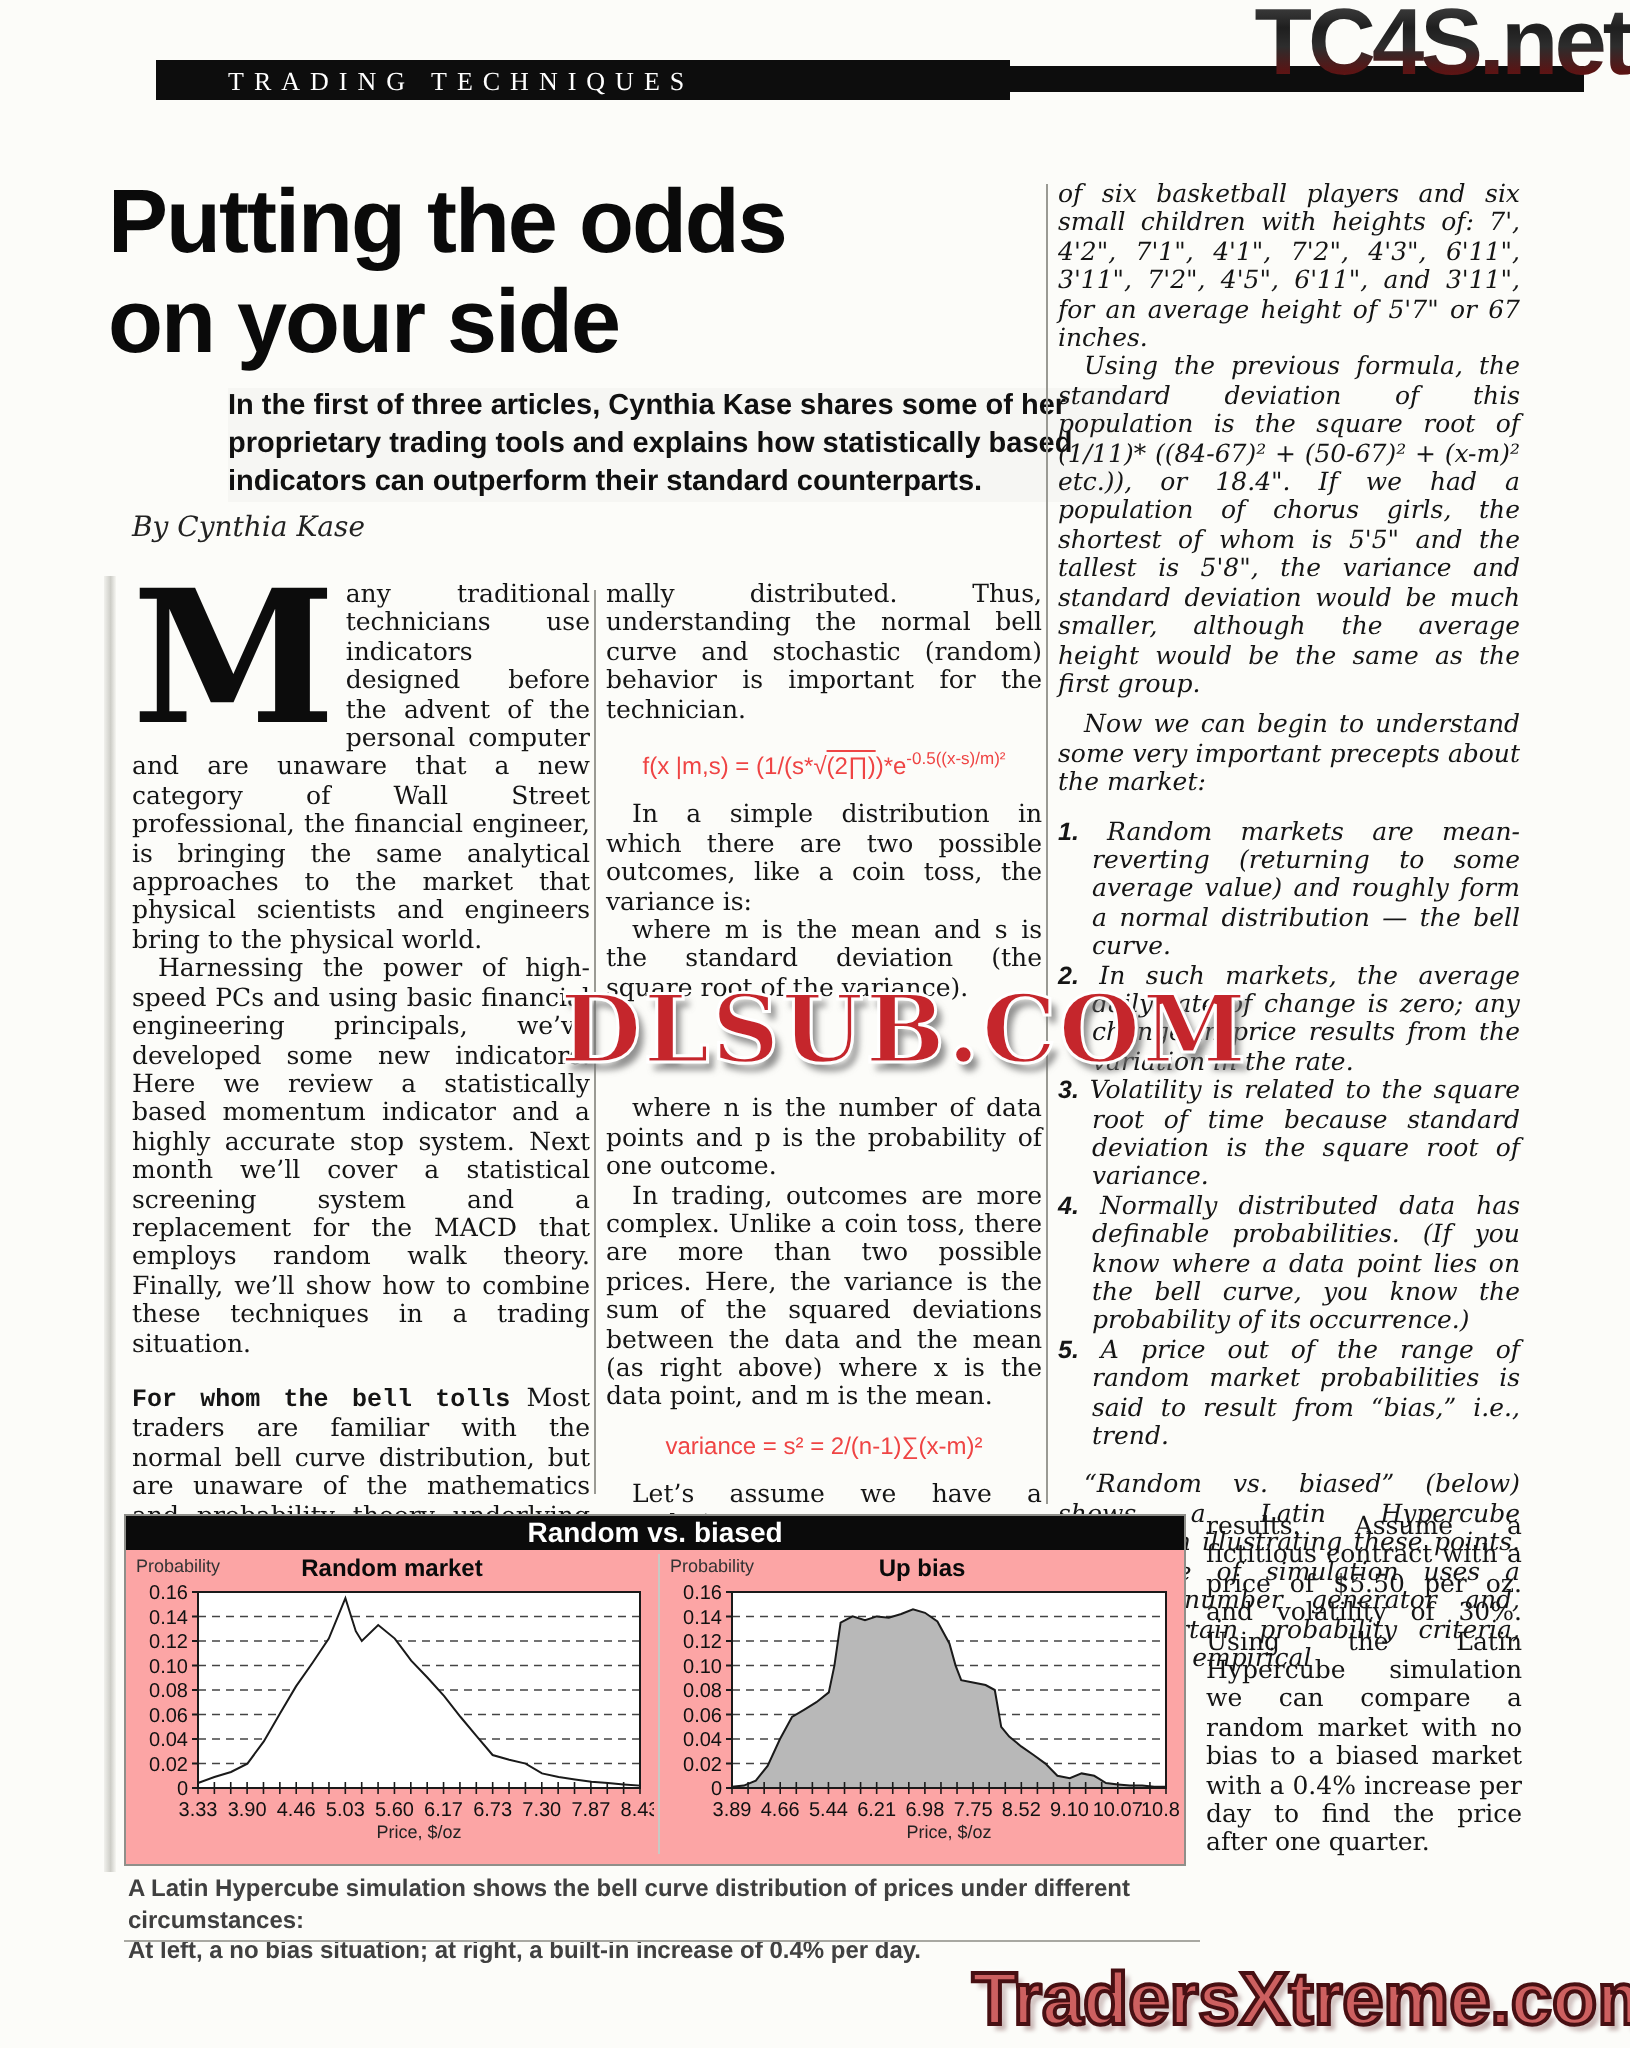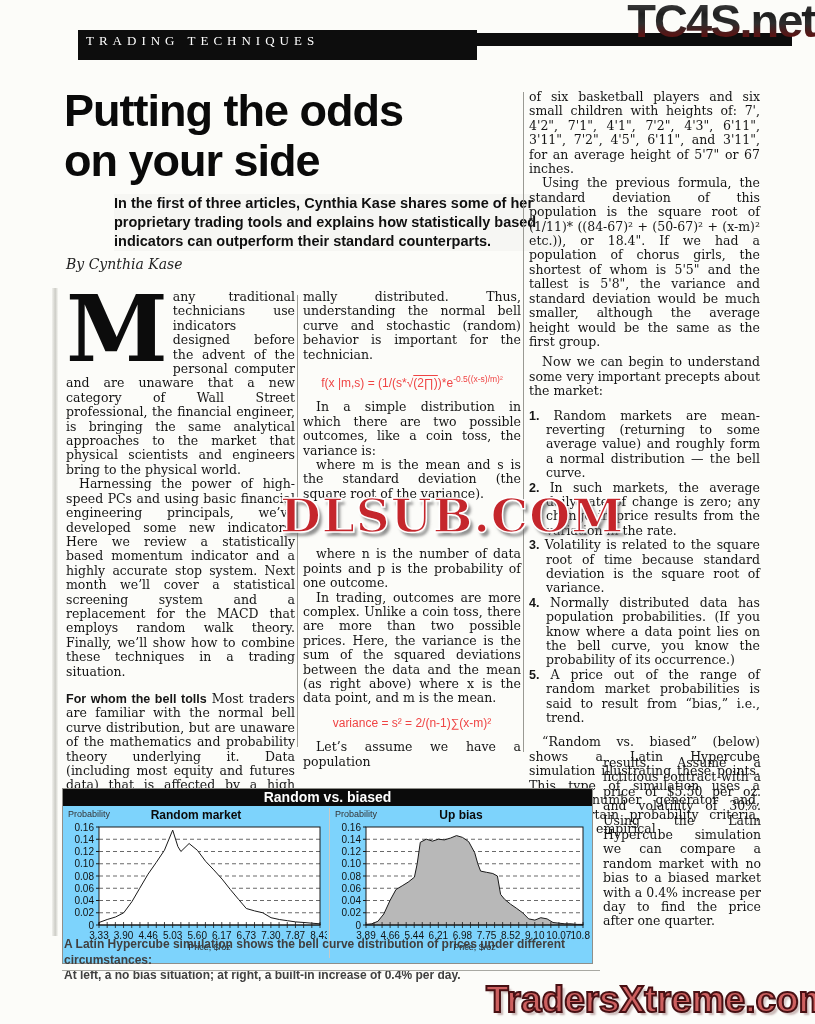--- a/index.html
+++ b/index.html
@@ -1,74 +1,74 @@
 <!DOCTYPE html>
 <html><head>
 <meta charset="utf-8">
 <style>
   html,body{margin:0;padding:0;background:#ffffff;}
   .page{position:relative;width:815px;height:1024px;background:#fcfcf9;overflow:hidden;
         font-family:"DejaVu Serif",serif;color:#151515;}
 
   
-  .kicker-bar{position:absolute;left:78px;top:30px;width:399px;height:30px;background:#0d0d0d;}
+  .kicker-bar{position:absolute;left:78px;top:30px;width:399px;height:20px;background:#0d0d0d;padding-left:28px;}
   .kicker-bar span{display:block;font-family:"Liberation Serif",serif;color:#fff;font-size:13px;
         line-height:21px;letter-spacing:5px;padding-left:8px;white-space:nowrap;}
   .kicker-strip{position:absolute;left:477px;top:33px;width:315px;height:13px;background:#0d0d0d;}
 
   
   .wm-tc4s{position:absolute;right:0px;top:-7px;font-family:"Liberation Sans",sans-serif;
         font-weight:bold;font-size:47px;letter-spacing:-2px;
         background:linear-gradient(180deg,#585858 0%,#1f1f1f 38%,#2d2d2d 55%,#5b1414 78%,#6f1d1d 100%);
         -webkit-background-clip:text;background-clip:text;color:transparent;z-index:9;}
   .wm-dlsub{position:absolute;left:280px;top:488px;font-family:"DejaVu Serif",serif;font-weight:bold;
         font-size:47px;letter-spacing:1px;color:#c5262c;-webkit-text-stroke:1.5px #ffffff;
         text-shadow:3px 4px 3px rgba(110,110,110,.75);z-index:9;}
   .wm-traders{position:absolute;left:486px;top:979px;font-family:"Liberation Sans",sans-serif;
         font-weight:bold;font-size:37px;letter-spacing:0px;color:#cd6060;
         -webkit-text-stroke:2px #471013;
         text-shadow:0 0 6px rgba(255,255,255,.95),3px 3px 2px rgba(80,20,20,.35);z-index:9;}
 
   
-  .title{position:absolute;left:64px;top:86px;font-family:"Liberation Sans",sans-serif;font-weight:bold;
+  .title{position:absolute;left:54px;top:86px;font-family:"Liberation Sans",sans-serif;font-weight:bold;
         font-size:45px;line-height:50px;letter-spacing:-1px;color:#0a0a0a;margin:0;}
   .standfirst{position:absolute;left:66px;top:194px;width:446px;font-family:"Liberation Sans",sans-serif;
         font-weight:bold;font-size:14.5px;line-height:19px;color:#101010;background:rgba(0,0,0,0.025);margin-left:48px;}
   .byline{position:absolute;left:66px;top:256px;font-style:italic;font-size:14px;color:#222;}
 
   
   .col{position:absolute;font-size:12.5px;line-height:14.4px;text-align:justify;}
   .col1{left:66px;top:290px;width:229px;}
   .col2{left:303px;top:290px;width:218px;}
-  .col3{left:529px;top:90px;width:231px;}
+  .col3{left:529px;top:90px;width:231px;font-style:italic;}
   .col3b{left:603px;top:756px;width:158px;}
   .col p{margin:0;}
   .ind{text-indent:13px;}
   .dropcap{float:left;font-family:"DejaVu Serif",serif;font-weight:bold;font-size:92px;line-height:72px;
         margin:3px 5px 0 0;color:#0c0c0c;}
   .subpara{margin-top:13px !important;}
-  .subhead{font-family:Liberation Sans, sans-serif;font-weight:bold;font-size:12.5px;}
+  .subhead{font-family:Liberation Mono, monospace;font-weight:bold;font-size:12.5px;}
   .formula{margin:10px 0;text-align:center;font-family:Liberation Sans, sans-serif;font-size:12px;
         text-indent:0;color:#ef4444;}
   .formula sup{font-size:8.5px;}
   .ov{text-decoration:overline;}
   .wmgap{height:46px;}
   .gap6{margin-top:6px !important;}
   .gap10{margin-top:10px !important;}
   .li{padding-left:17px;text-indent:-17px;margin:0;}
   .num{font-family:"Liberation Sans",sans-serif;font-weight:bold;}
 
   
   .rule-12{position:absolute;left:297px;top:295px;width:1px;height:452px;background:#9a9a94;}
   .rule-23{position:absolute;left:523px;top:92px;width:1px;height:660px;background:#9a9a94;}
   .scan-left{position:absolute;left:52px;top:288px;width:6px;height:648px;
         background:linear-gradient(90deg,#f1f1ed,#cdcdc7 55%,#f6f6f2);}
 
   
-  .figure{position:absolute;left:62px;top:788px;width:531px;height:176px;background:#7dd3fc;
+  .figure{position:absolute;left:62px;top:757px;width:531px;height:176px;background:#fca5a5;
         border:1px solid #8f8f8a;box-sizing:border-box;}
   .fig-header{height:17px;background:#0b0b0b;color:#fff;text-align:center;
         font-family:"Liberation Sans",sans-serif;font-weight:bold;font-size:14px;line-height:17px;}
   .panel{position:absolute;top:19px;}
   .panel.p0{left:2px;}
   .panel.p1{left:269px;}
   .panel-divider{position:absolute;left:266px;top:19px;width:1px;height:150px;background:#c9c9c4;}
   .phead{position:relative;height:15px;}
   .prob{position:absolute;left:3px;top:1px;font-family:"Liberation Sans",sans-serif;font-size:9px;color:#333;}
   .ptitle{position:absolute;left:0;right:0;text-align:center;font-family:"Liberation Sans",sans-serif;
@@ -120,21 +120,21 @@
   </div>
 
   <div class="col col3">
     <p>of six basketball players and six small children with heights of: 7', 4'2", 7'1", 4'1", 7'2", 4'3", 6'11", 3'11", 7'2", 4'5", 6'11", and 3'11", for an average height of 5'7" or 67 inches.</p>
     <p class="ind">Using the previous formula, the standard deviation of this population is the square root of (1/11)* ((84-67)² + (50-67)² + (x-m)² etc.)), or 18.4". If we had a population of chorus girls, the shortest of whom is 5'5" and the tallest is 5'8", the variance and standard deviation would be much smaller, although the average height would be the same as the first group.</p>
     <p class="ind gap6">Now we can begin to understand some very important precepts about the market:</p>
     <div class="gap10">
         <div class="li"><span class="num">1.</span><span> Random markets are mean-reverting (returning to some average value) and roughly form a normal distribution — the bell curve.</span></div>
         <div class="li"><span class="num">2.</span><span> In such markets, the average daily rate of change is zero; any change in price results from the variation in the rate.</span></div>
         <div class="li"><span class="num">3.</span><span> Volatility is related to the square root of time because standard deviation is the square root of variance.</span></div>
-        <div class="li"><span class="num">4.</span><span> Normally distributed data has population probabilities. (If you know where a data point lies on the bell curve, you know the probability of its occurrence.)</span></div>
+        <div class="li"><span class="num">4.</span><span> Normally distributed data has definable probabilities. (If you know where a data point lies on the bell curve, you know the probability of its occurrence.)</span></div>
         <div class="li"><span class="num">5.</span><span> A price out of the range of random market probabilities is said to result from “bias,” i.e., trend.</span></div>
       </div>
     <p class="ind gap10">“Random vs. biased” (below) shows a Latin Hypercube simulation illustrating these points. This type of simulation uses a random number generator and, given certain probability criteria, generates empirical</p>
   </div>
 
   <div class="col col3b">
     <p>results. Assume a fictitious contract with a price of $5.50 per oz. and volatility of 30%. Using the Latin Hypercube simulation we can compare a random market with no bias to a biased market with a 0.4% increase per day to find the price after one quarter.</p>
   </div>
 
   <div class="figure">

